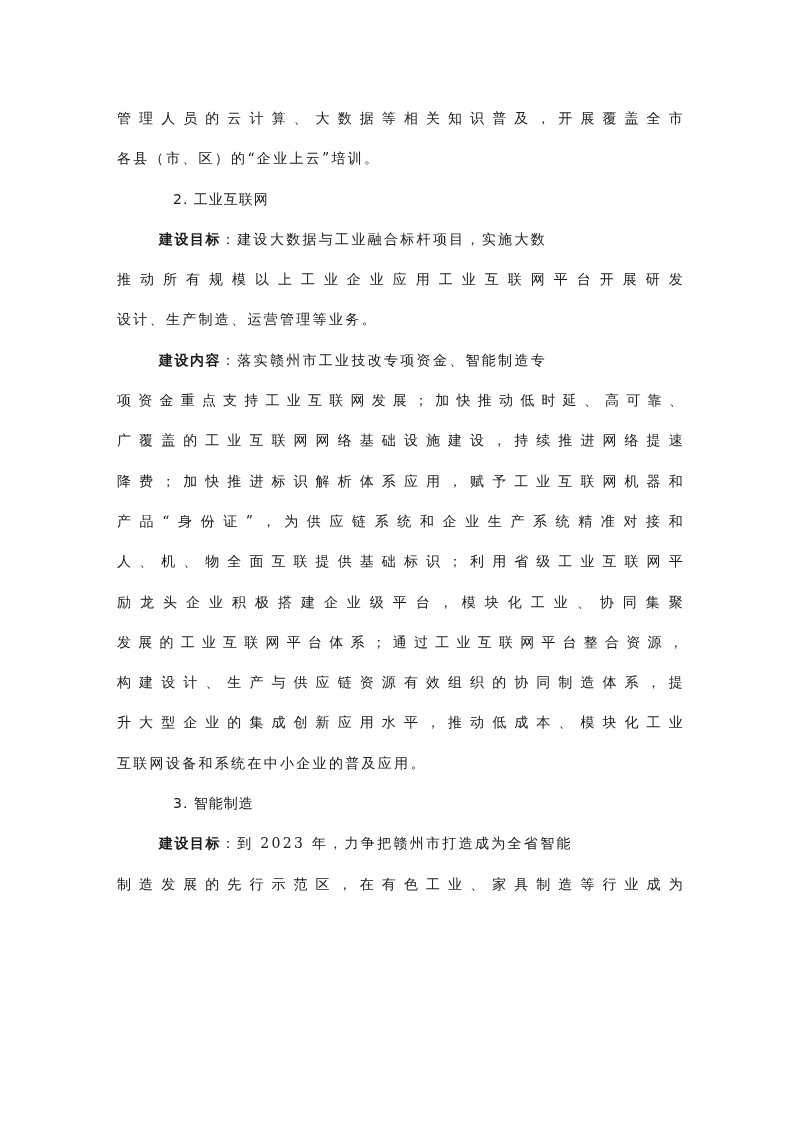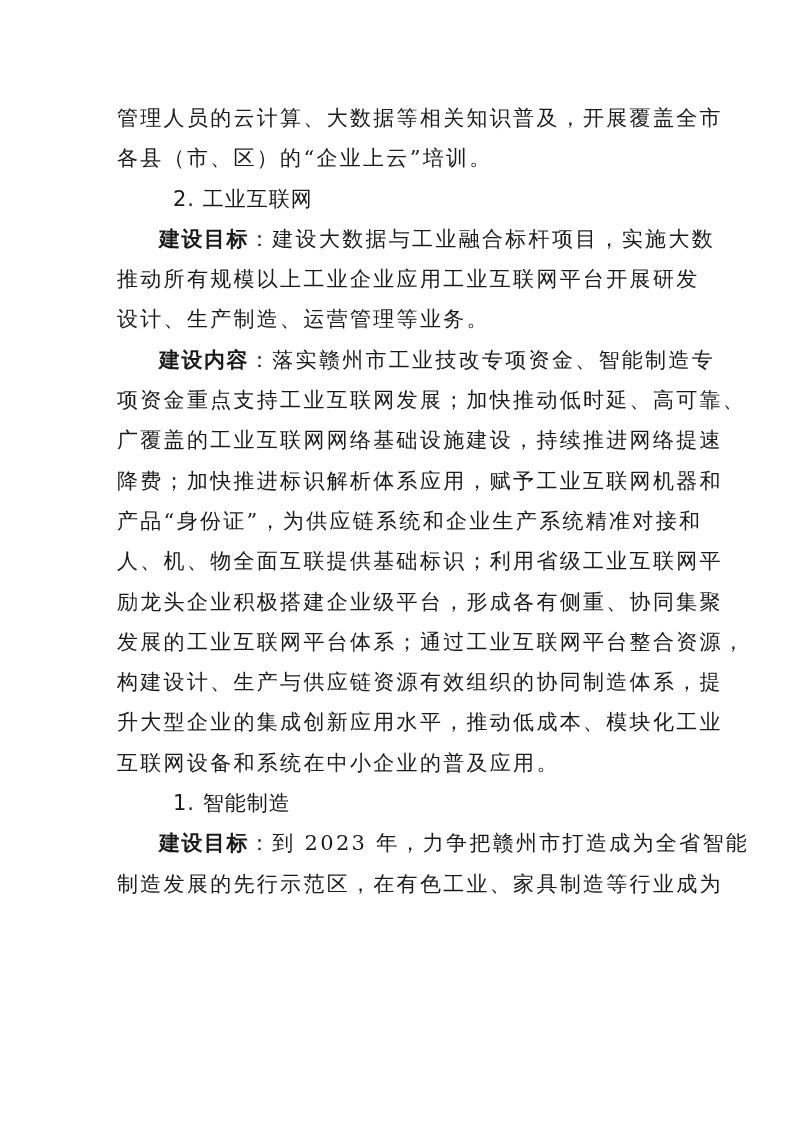--- a/index.html
+++ b/index.html
@@ -1,19 +1,19 @@
 <!DOCTYPE html>
 <html><head>
 <meta charset="utf-8">
 <style>
   html, body { margin: 0; padding: 0; background: #ffffff; }
   body { width: 793px; height: 1122px; position: relative; overflow: hidden;
          font-family: "DejaVu Serif", "Liberation Serif", serif; color: #1a1a1a; }
   .page { position: absolute; left: 117px; top: 98px; width: 568px; }
-  .line { height: 40.3px; line-height: 40.3px; font-size: 21px; letter-spacing: 2.3px;
+  .line { height: 40.3px; line-height: 40.3px; font-size: 14px; letter-spacing: 2.3px;
           white-space: nowrap; }
   .indent { padding-left: 42px; }
   .heading { font-family: "DejaVu Sans", "Liberation Sans", sans-serif; font-weight: normal;
              padding-left: 56px; letter-spacing: 1px; }
   .lead { font-family: "DejaVu Sans", "Liberation Sans", sans-serif; font-weight: bold; letter-spacing: 1.5px; text-align: right; }
   .just { text-align: justify; text-align-last: justify; }
 </style>
 </head>
 <body>
 
@@ -26,23 +26,23 @@
   <div class="line indent"><span class="lead">建设目标</span><span>：建设大数据与工业融合标杆项目，实施大数</span></div>
   <div class="line just">推动所有规模以上工业企业应用工业互联网平台开展研发</div>
   <div class="line">设计、生产制造、运营管理等业务。</div>
 
   <div class="line indent"><span class="lead">建设内容</span><span>：落实赣州市工业技改专项资金、智能制造专</span></div>
   <div class="line just">项资金重点支持工业互联网发展；加快推动低时延、高可靠、</div>
   <div class="line just">广覆盖的工业互联网网络基础设施建设，持续推进网络提速</div>
   <div class="line just">降费；加快推进标识解析体系应用，赋予工业互联网机器和</div>
   <div class="line just">产品“身份证”，为供应链系统和企业生产系统精准对接和</div>
   <div class="line just">人、机、物全面互联提供基础标识；利用省级工业互联网平</div>
-  <div class="line just">励龙头企业积极搭建企业级平台，形成各有侧重、协同集聚</div>
+  <div class="line just">励龙头企业积极搭建企业级平台，模块化工业、协同集聚</div>
   <div class="line just">发展的工业互联网平台体系；通过工业互联网平台整合资源，</div>
   <div class="line just">构建设计、生产与供应链资源有效组织的协同制造体系，提</div>
   <div class="line just">升大型企业的集成创新应用水平，推动低成本、模块化工业</div>
   <div class="line">互联网设备和系统在中小企业的普及应用。</div>
 
-  <div class="line heading">1. 智能制造</div>
+  <div class="line heading">3. 智能制造</div>
 
   <div class="line indent"><span class="lead">建设目标</span><span>：到 2023 年，力争把赣州市打造成为全省智能</span></div>
   <div class="line just">制造发展的先行示范区，在有色工业、家具制造等行业成为</div>
 </div>
 
 </body></html>

